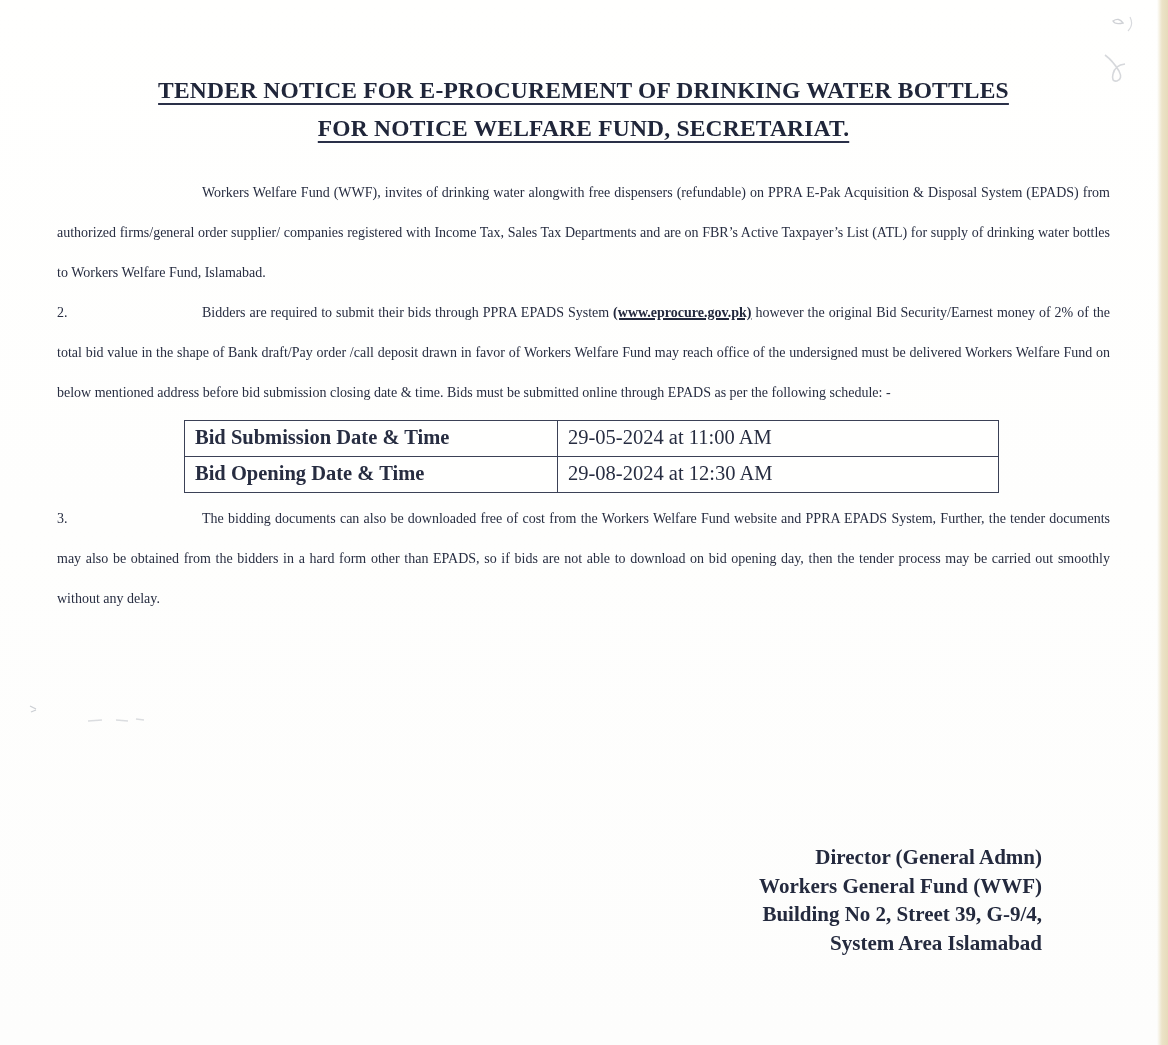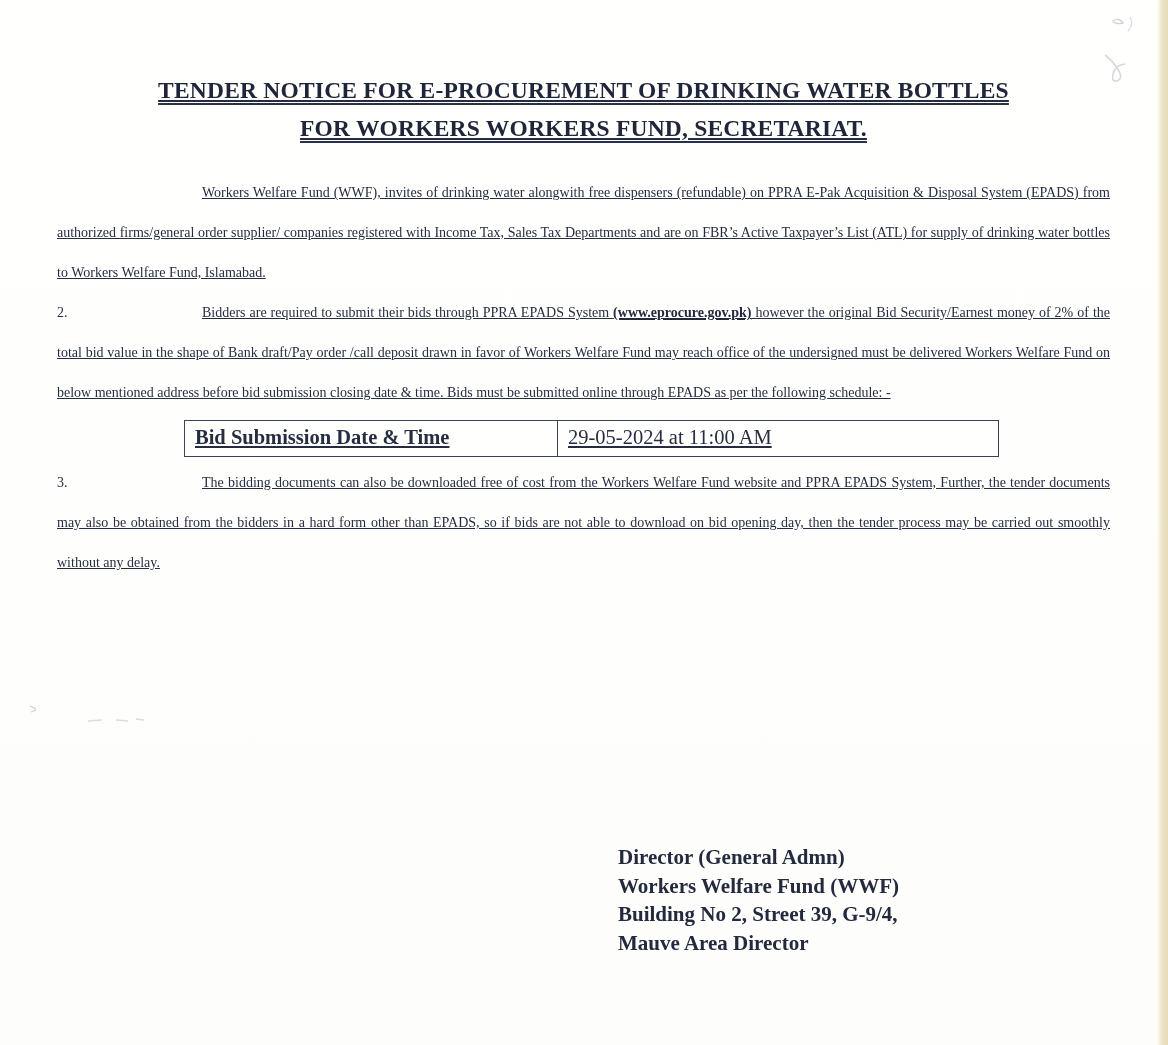--- a/index.html
+++ b/index.html
@@ -10,21 +10,21 @@
     color:#262c3f;
     position:relative;
     overflow:hidden;
   }
   .page{position:absolute;inset:0;background:linear-gradient(180deg,#fffffe, #fdfdfc);}
   
   .edge-strip{
     position:absolute;top:0;right:0;width:11px;height:1045px;
     background:linear-gradient(90deg, rgba(233,223,196,0) 0%, #ece3c8 45%, #e6dbba 100%);
   }
-  .content{position:absolute;left:57px;top:72px;width:1053px;text-decoration:underline;}
+  .content{position:absolute;left:57px;top:72px;width:1053px;}
   .title{
     font-size:23.5px;font-weight:bold;text-align:center;
     margin:0 0 26px 0;line-height:1.6;letter-spacing:.2px;color:#20263a;
   }
   .title .uline{
     text-decoration:underline;
     text-decoration-thickness:2px;
     text-underline-offset:4.5px;
     text-decoration-color:#2a3048;
   }
@@ -48,62 +48,66 @@
     padding:1px 10px 3px 10px;
     height:31px;
     vertical-align:middle;
     color:#272d41;
     background:#fffffe;
   }
   td.lbl{font-weight:bold;width:352px;}
   td.val{width:420px;}
   .sig{
     position:absolute;left:618px;top:843px;width:424px;
-    text-align:left;font-weight:bold;
+    text-align:right;font-weight:bold;
     font-size:21px;line-height:28.5px;color:#242a3e;
   }
   
   .artifact{position:absolute;pointer-events:none;}
   .squiggle-top-right{left:1075px;top:15px;width:70px;height:90px;opacity:.55;}
   .mark-left-1{left:28px;top:704px;width:14px;height:10px;opacity:.5;}
   .mark-left-2{left:86px;top:716px;width:60px;height:8px;opacity:.4;}
 </style>
 </head>
 <body>
 
 <div class="page">
 
   <div class="content">
 
     <h1 class="title"><span class="uline">TENDER NOTICE FOR E-PROCUREMENT OF DRINKING WATER BOTTLES</span><br>
-      <span class="uline">FOR WORKERS WORKERS FUND, SECRETARIAT.</span>
+      <span class="uline">FOR NOTICE WELFARE FUND, SECRETARIAT.</span>
     </h1>
 
     <p class="body first-indent">Workers Welfare Fund (WWF), invites of drinking water alongwith free dispensers (refundable) on PPRA E-Pak Acquisition &amp; Disposal System (EPADS) from authorized firms/general order supplier/ companies registered with Income Tax, Sales Tax Departments and are on FBR’s Active Taxpayer’s List (ATL) for supply of drinking water bottles to Workers Welfare Fund, Islamabad.</p>
 
     <p class="body"><span class="num">2.</span><span>Bidders are required to submit their bids through PPRA EPADS System </span><span class="doclink">(www.eprocure.gov.pk)</span><span> however the original Bid Security/Earnest money of 2% of the total bid value in the shape of Bank draft/Pay order /call deposit drawn in favor of Workers Welfare Fund may reach office of the undersigned must be delivered Workers Welfare Fund on below mentioned address before bid submission closing date &amp; time. Bids must be submitted online through EPADS as per the following schedule: -</span></p>
 
     <table class="sched">
       <tbody>
         <tr>
           <td class="lbl">Bid Submission Date &amp; Time</td>
           <td class="val">29-05-2024 at 11:00 AM</td>
         </tr>
+        <tr>
+          <td class="lbl">Bid Opening Date &amp; Time</td>
+          <td class="val">29-08-2024 at 12:30 AM</td>
+        </tr>
       </tbody>
     </table>
 
     <p class="body"><span class="num">3.</span><span>The bidding documents can also be downloaded free of cost from the Workers Welfare Fund website and PPRA EPADS System, Further, the tender documents may also be obtained from the bidders in a hard form other than EPADS, so if bids are not able to download on bid opening day, then the tender process may be carried out smoothly without any delay.</span></p>
 
   </div>
 
   <div class="sig">
     <div>Director (General Admn)</div>
-    <div>Workers Welfare Fund (WWF)</div>
+    <div>Workers General Fund (WWF)</div>
     <div>Building No 2, Street 39, G-9/4,</div>
-    <div>Mauve Area Director</div>
+    <div>System Area Islamabad</div>
   </div>
 
   <svg class="artifact squiggle-top-right" viewBox="0 0 70 90">
     <path d="M38 6 q6 -4 10 2 q-8 2 -10 -2 Z" fill="none" stroke="#a9adb5" stroke-width="1.4"></path>
     <path d="M30 40 q8 6 14 16 q4 8 -2 10 q-6 1 -4 -7 q2 -9 12 -10" fill="none" stroke="#b5b9c0" stroke-width="1.6"></path>
     <path d="M55 2 q4 8 -2 14" fill="none" stroke="#b9bdc4" stroke-width="1.2"></path>
   </svg>
   <svg class="artifact mark-left-1" viewBox="0 0 14 10">
     <path d="M2 2 l6 3 M3 8 l5 -2" fill="none" stroke="#9aa0ab" stroke-width="1.3"></path>
   </svg>

